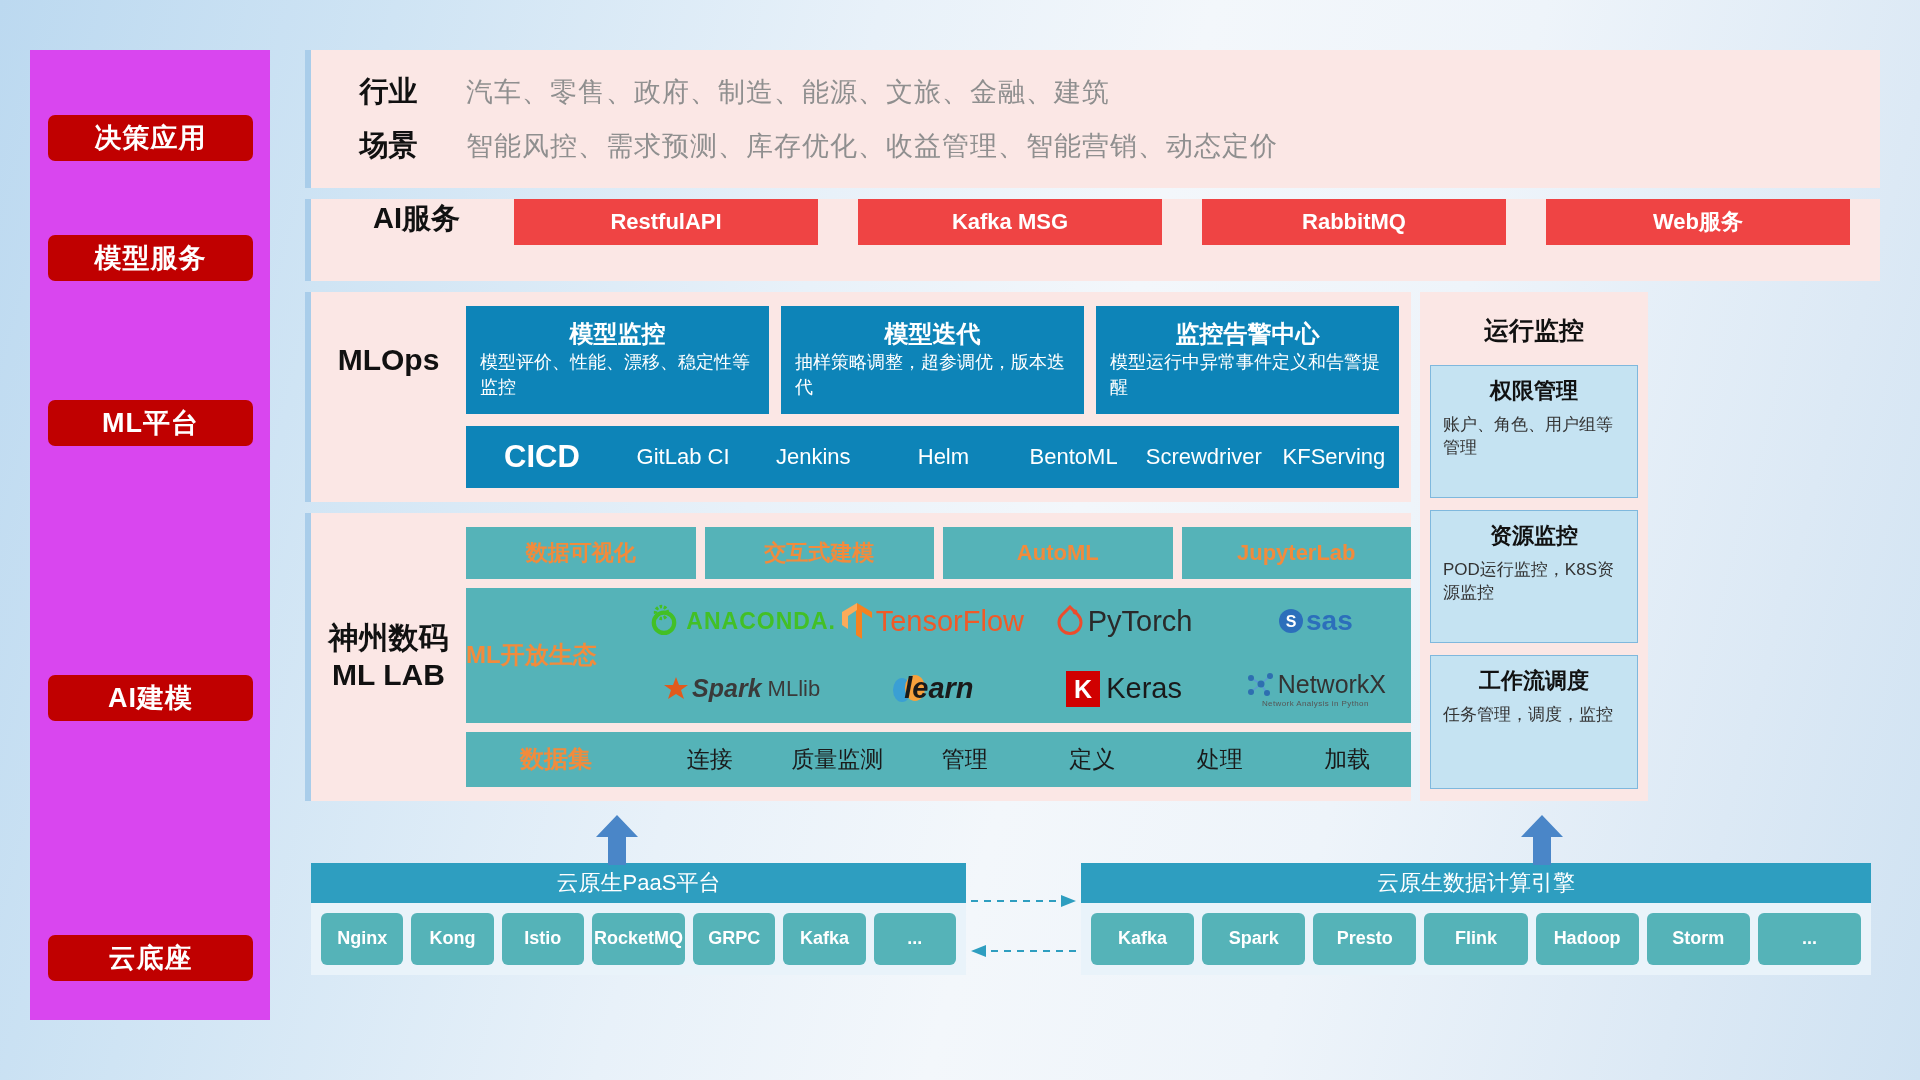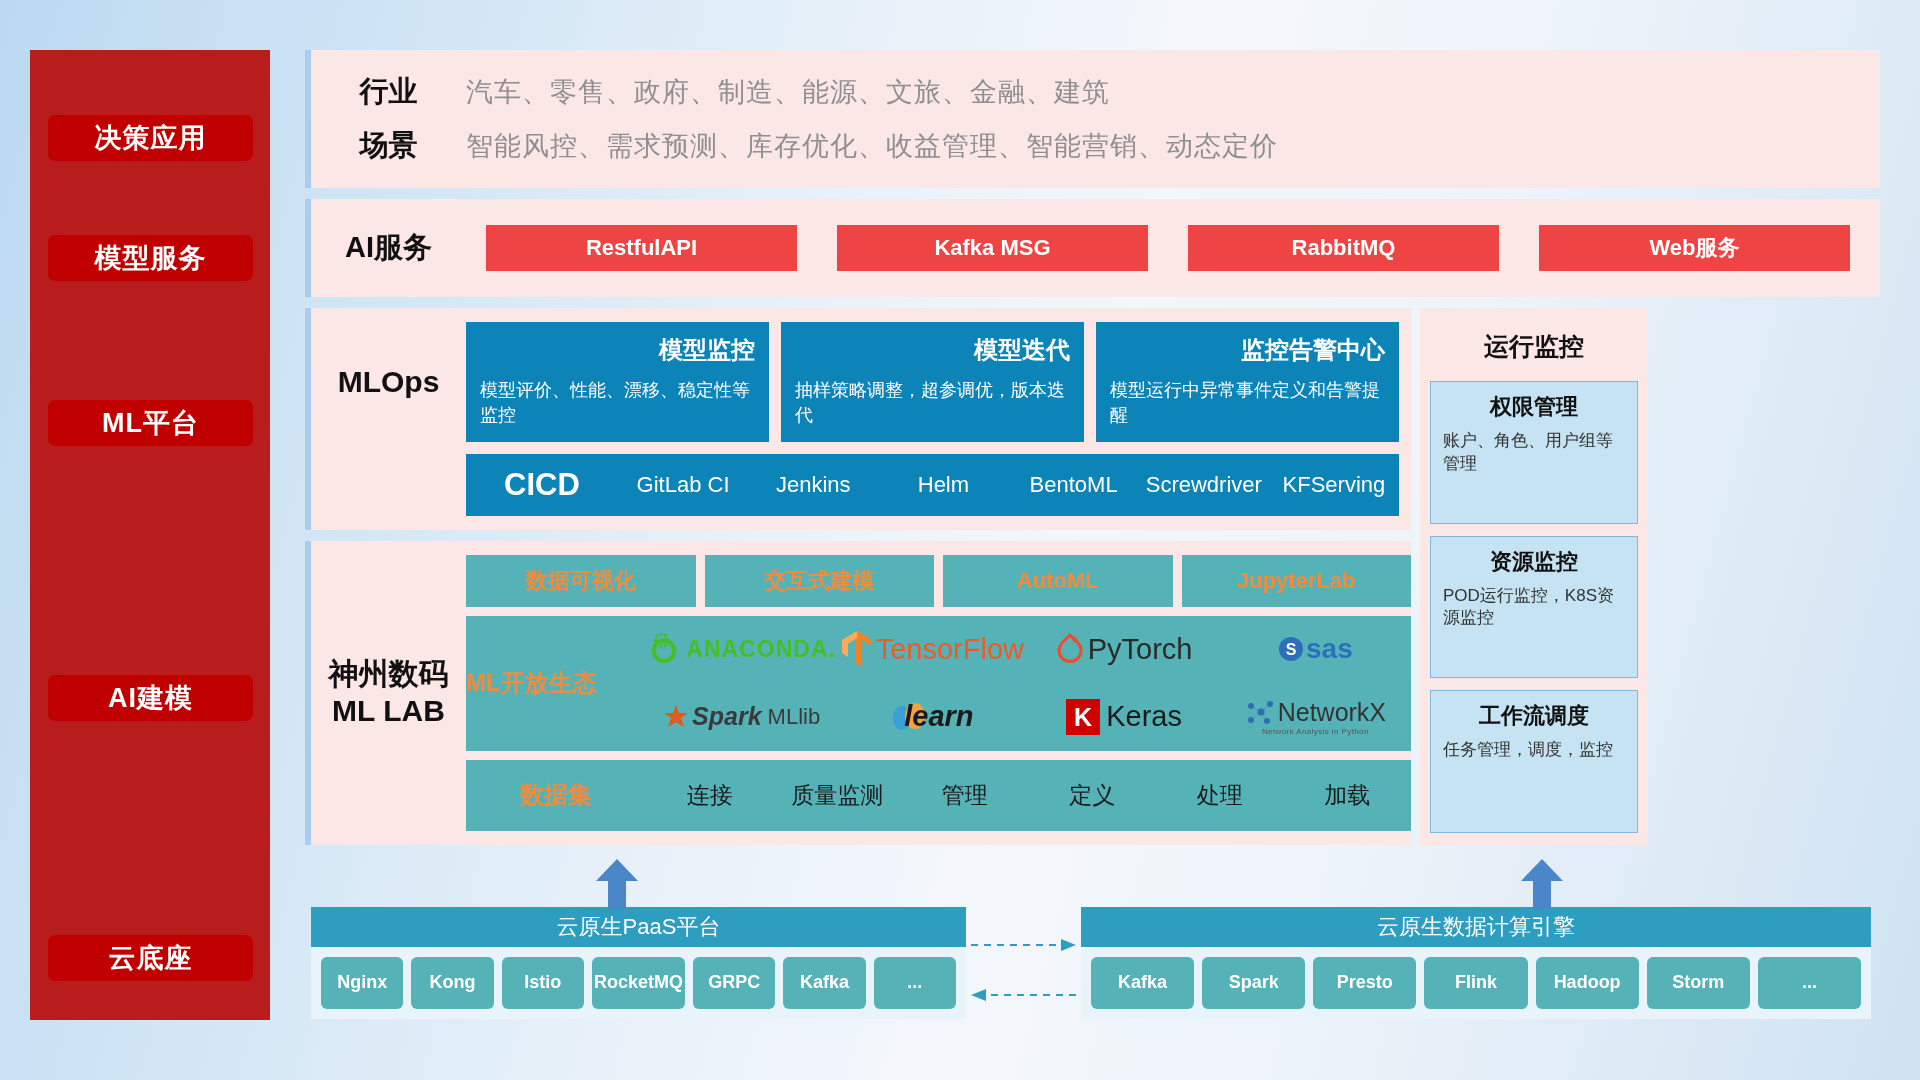--- a/index.html
+++ b/index.html
@@ -11,21 +11,21 @@
   body {
     background: linear-gradient(105deg, #bcd9f0 0%, #cfe4f4 18%, #e8f1f9 40%, #f3f7fb 55%, #eef4fa 70%, #dce9f5 88%, #cfe2f2 100%);
     position: relative;
   }
 
   
   #left-col {
     position: absolute;
     left: 30px; top: 50px;
     width: 240px; height: 970px;
-    background: #b91c1c;
+    background: #d946ef;
   }
   .stage-pill {
     position: absolute;
     left: 18px;
     width: 205px; height: 46px;
     background: #c00000;
     border-radius: 7px;
     color: #fff;
     font-size: 27px;
     font-weight: bold;
@@ -56,22 +56,22 @@
   .app-value {
     font-size: 27px; color: #8f8f8f; letter-spacing: 1px;
   }
 
   .band-gap { height: 11px; }
 
   
   #band-ai {
     background: #fbe7e5;
     border-left: 6px solid #a9cdea;
-    height: 98px;
-    display: flex; align-items: center;
+    height: 82px;
+    display: flex;  padding-left: 28px;
   }
   #ai-label {
     width: 155px; text-align: center;
     font-size: 29px; font-weight: bold; color: #111;
   }
   #ai-chips { flex: 1; display: flex; gap: 0; padding-right: 10px; }
   .ai-chip {
     flex: 1; margin: 0 20px;
     height: 46px; background: #ef4444;
     display: flex; align-items: center; justify-content: center;
@@ -95,21 +95,21 @@
     width: 155px; display: flex; align-items: center; justify-content: center;
     font-size: 30px; font-weight: bold; color: #111;
     text-align: center; line-height: 1.22;
   }
   .mlops-cards { flex: 1; display: flex; gap: 12px; padding-right: 12px; }
   .mlops-card {
     flex: 1; background: #0d84b8; color: #fff;
     padding: 12px 14px 14px 14px;
   }
   .mlops-card-title {
-    font-size: 24px; font-weight: bold; text-align: right; margin-bottom: 12px;
+    font-size: 24px; font-weight: bold; text-align: center; 
   }
   .mlops-card-desc { font-size: 18px; line-height: 1.38; }
 
   #cicd-row {
     margin: 12px 12px 0 155px;
     background: #0d84b8; height: 62px;
     display: flex; align-items: center; overflow: hidden;
   }
   #cicd-title {
     width: 152px; text-align: center;
@@ -143,21 +143,21 @@
     color: #f28b3c; font-size: 24px; font-weight: bold;
   }
   #eco-logos {
     flex: 1; display: grid;
     grid-template-columns: repeat(4, 1fr);
     grid-template-rows: 1fr 1fr;
     align-items: center; justify-items: center;
     height: 100%;
   }
   #mllab-data {
-    background: #55b3b8; height: 71px;
+    background: #55b3b8; height: 55px;
     display: flex; align-items: center;
   }
   #data-label {
     width: 180px; text-align: center;
     color: #f28b3c; font-size: 24px; font-weight: bold;
   }
   .data-item {
     flex: 1; text-align: center; color: #1a1a1a; font-size: 23px;
   }
 

